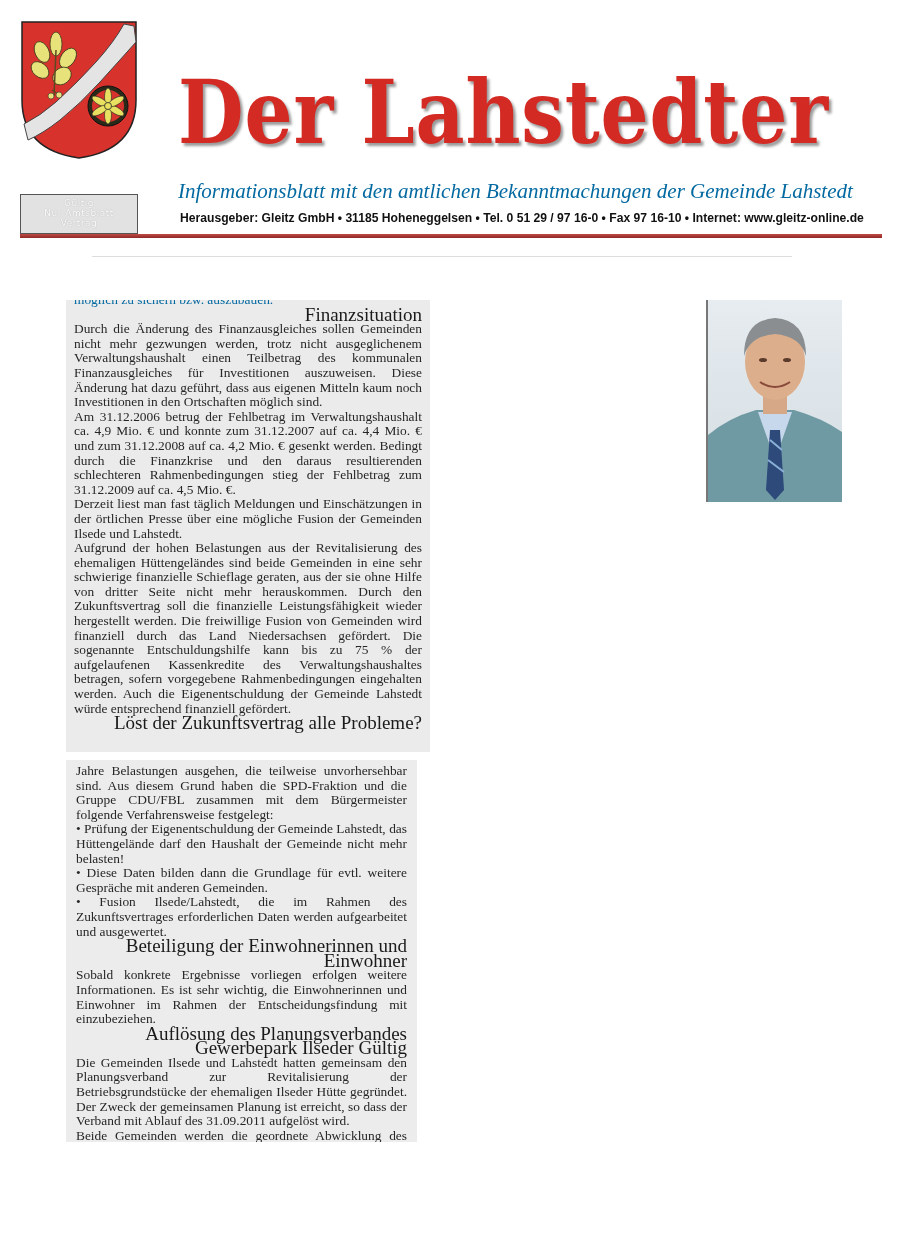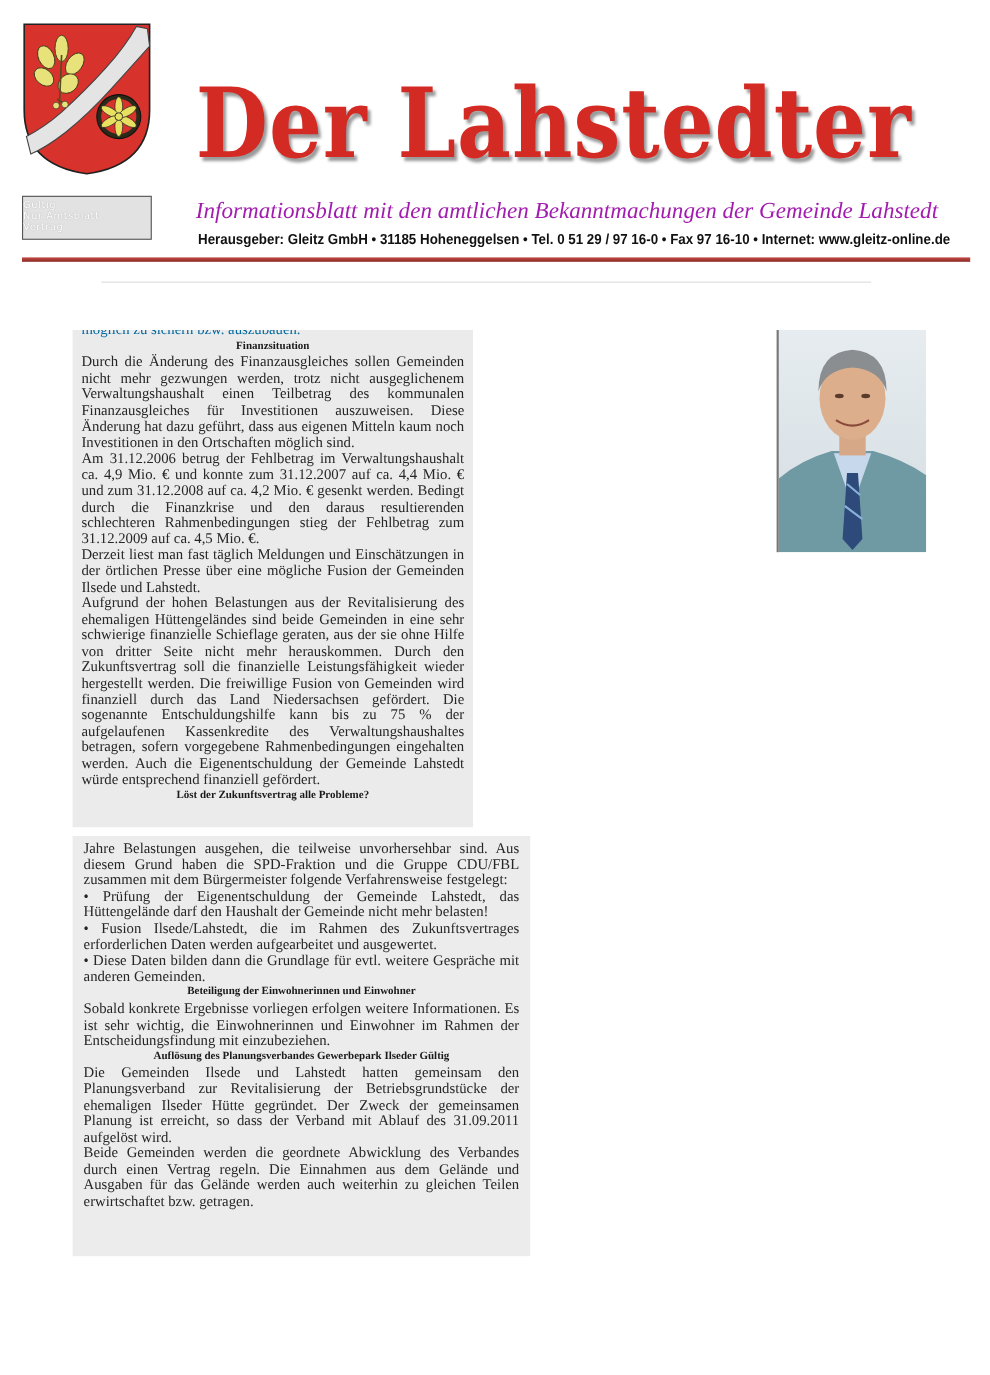--- a/index.html
+++ b/index.html
@@ -1,28 +1,28 @@
 <!DOCTYPE html>
 <html><head>
 <meta charset="utf-8">
 <style>
   html, body { margin:0; padding:0; }
   body { width:900px; height:1250px; background:#ffffff; position:relative; overflow:hidden; font-family:"DejaVu Serif", serif; }
   .crest { position:absolute; left:20px; top:20px; width:118px; height:140px; }
-  .stamp { position:absolute; left:20px; top:178px; width:118px; height:40px; background:#e2e2e2; border:1px solid #555; box-sizing:border-box; color:#ffffff; font-family:"DejaVu Sans", sans-serif; font-size:9px; line-height:10px; padding-top:3px; text-shadow:0 0 1px #999; letter-spacing:0.5px; }
+  .stamp { position:absolute; left:20px; top:194px; width:118px; height:40px; background:#e2e2e2; border:1px solid #555; box-sizing:border-box; color:#ffffff; font-family:"DejaVu Sans", sans-serif; font-size:9px; line-height:10px; text-align:center; padding-top:3px; text-shadow:0 0 1px #999; letter-spacing:0.5px; }
   .masthead-title { position:absolute; left:178px; top:62px; font-family:"DejaVu Serif", serif; font-weight:bold; font-size:88px; line-height:100px; color:#d42a24; text-shadow:3px 3px 3px #9a9a9a; letter-spacing:1px; white-space:nowrap; transform:scaleX(0.86); transform-origin:left top; }
-  .subtitle { position:absolute; left:178px; top:179px; font-family:"Liberation Serif", serif; font-style:italic; font-size:21px; color:#a21caf; white-space:nowrap; }
+  .subtitle { position:absolute; left:178px; top:179px; font-family:"Liberation Serif", serif; font-style:italic; font-size:21px; color:#0369a1; white-space:nowrap; }
   .publisher { position:absolute; left:180px; top:210px; font-family:"Liberation Sans", sans-serif; font-weight:bold; font-size:13.2px; color:#111; white-space:nowrap; transform:scaleX(0.92); transform-origin:left top; }
   .rule-red { position:absolute; left:20px; top:234px; width:862px; height:4px; background:linear-gradient(#c24a44,#8e2a26); }
   .rule-gray { position:absolute; left:92px; top:256px; width:700px; height:1px; background:#dddddd; }
   .col { position:absolute; background:#ebebeb; color:#262626; font-family:"Liberation Serif", serif; font-size:13.4px; line-height:14.6px; text-align:justify; box-sizing:border-box; overflow:hidden; }
   .col1 { left:66px; top:300px; width:364px; height:452px; padding:0 8px 0 8px; }
-  .col2 { left:66px; top:760px; width:416px; height:382px; padding:4px 10px 0 10px; background:#ececec; }
+  .col2 { left:66px; top:760px; width:351px; height:382px; padding:4px 10px 0 10px; background:#ececec; }
   .col p { margin:0; }
-  .col h3 { margin:0; font-size:10px; font-weight:bold; line-height:14.6px; color:#1a1a1a; text-align:center; }
+  .col h3 { margin:0; font-size:19px; font-weight:normal; line-height:14.6px; color:#1a1a1a; text-align:right; }
   .cutoff { margin-top:-7px !important; color:#0369a1; }
   .bullet { }
   .photo { position:absolute; left:706px; top:300px; width:134px; height:202px; border-left:2px solid #777; }
 </style>
 </head>
 <body>
 
 <svg class="crest" viewBox="0 0 118 140">
   <path d="M2,2 L116,2 L116,80 Q116,130 59,138 Q2,130 2,80 Z" fill="#d8322c" stroke="#222" stroke-width="1.5"></path>
   <path d="M114,6 L116,22 Q100,40 80,62 Q60,84 40,100 Q22,114 8,120 L4,104 Q20,96 36,82 Q58,62 76,42 Q94,22 104,4 Z" fill="#e4e4e4" stroke="#444" stroke-width="1"></path>
@@ -66,22 +66,22 @@
     <h3>Finanzsituation</h3>
     <p>Durch die Änderung des Finanzausgleiches sollen Gemeinden nicht mehr gezwungen werden, trotz nicht ausgeglichenem Verwaltungshaushalt einen Teilbetrag des kommunalen Finanzausgleiches für Investitionen auszuweisen. Diese Änderung hat dazu geführt, dass aus eigenen Mitteln kaum noch Investitionen in den Ortschaften möglich sind.</p>
     <p>Am 31.12.2006 betrug der Fehlbetrag im Verwaltungshaushalt ca. 4,9 Mio. € und konnte zum 31.12.2007 auf ca. 4,4 Mio. € und zum 31.12.2008 auf ca. 4,2 Mio. € gesenkt werden. Bedingt durch die Finanzkrise und den daraus resultierenden schlechteren Rahmenbedingungen stieg der Fehlbetrag zum 31.12.2009 auf ca. 4,5 Mio. €.</p>
     <p>Derzeit liest man fast täglich Meldungen und Einschätzungen in der örtlichen Presse über eine mögliche Fusion der Gemeinden Ilsede und Lahstedt.</p>
     <p>Aufgrund der hohen Belastungen aus der Revitalisierung des ehemaligen Hüttengeländes sind beide Gemeinden in eine sehr schwierige finanzielle Schieflage geraten, aus der sie ohne Hilfe von dritter Seite nicht mehr herauskommen. Durch den Zukunftsvertrag soll die finanzielle Leistungsfähigkeit wieder hergestellt werden. Die freiwillige Fusion von Gemeinden wird finanziell durch das Land Niedersachsen gefördert. Die sogenannte Entschuldungshilfe kann bis zu 75 % der aufgelaufenen Kassenkredite des Verwaltungshaushaltes betragen, sofern vorgegebene Rahmenbedingungen eingehalten werden. Auch die Eigenentschuldung der Gemeinde Lahstedt würde entsprechend finanziell gefördert.</p>
     <h3>Löst der Zukunftsvertrag alle Probleme?</h3>
   </div>
 <div class="col col2" id="col2">
     <p>Jahre Belastungen ausgehen, die teilweise unvorhersehbar sind. Aus diesem Grund haben die SPD-Fraktion und die Gruppe CDU/FBL zusammen mit dem Bürgermeister folgende Verfahrensweise festgelegt:</p>
     <p class="bullet">• Prüfung der Eigenentschuldung der Gemeinde Lahstedt, das Hüttengelände darf den Haushalt der Gemeinde nicht mehr belasten!</p>
+    <p class="bullet">• Diese Daten bilden dann die Grundlage für evtl. weitere Gespräche mit anderen Gemeinden.</p>
     <p class="bullet">• Fusion Ilsede/Lahstedt, die im Rahmen des Zukunftsvertrages erforderlichen Daten werden aufgearbeitet und ausgewertet.</p>
-    <p class="bullet">• Diese Daten bilden dann die Grundlage für evtl. weitere Gespräche mit anderen Gemeinden.</p>
     <h3>Beteiligung der Einwohnerinnen und Einwohner</h3>
     <p>Sobald konkrete Ergebnisse vorliegen erfolgen weitere Informationen. Es ist sehr wichtig, die Einwohnerinnen und Einwohner im Rahmen der Entscheidungsfindung mit einzubeziehen.</p>
     <h3>Auflösung des Planungsverbandes Gewerbepark Ilseder Gültig</h3>
     <p>Die Gemeinden Ilsede und Lahstedt hatten gemeinsam den Planungsverband zur Revitalisierung der Betriebsgrundstücke der ehemaligen Ilseder Hütte gegründet. Der Zweck der gemeinsamen Planung ist erreicht, so dass der Verband mit Ablauf des 31.09.2011 aufgelöst wird.</p>
     <p>Beide Gemeinden werden die geordnete Abwicklung des Verbandes durch einen Vertrag regeln. Die Einnahmen aus dem Gelände und Ausgaben für das Gelände werden auch weiterhin zu gleichen Teilen erwirtschaftet bzw. getragen.</p>
   </div>
 
 <svg class="photo" viewBox="0 0 134 202" preserveAspectRatio="none">
   <defs>
     <linearGradient id="bg" x1="0" y1="0" x2="0" y2="1">

